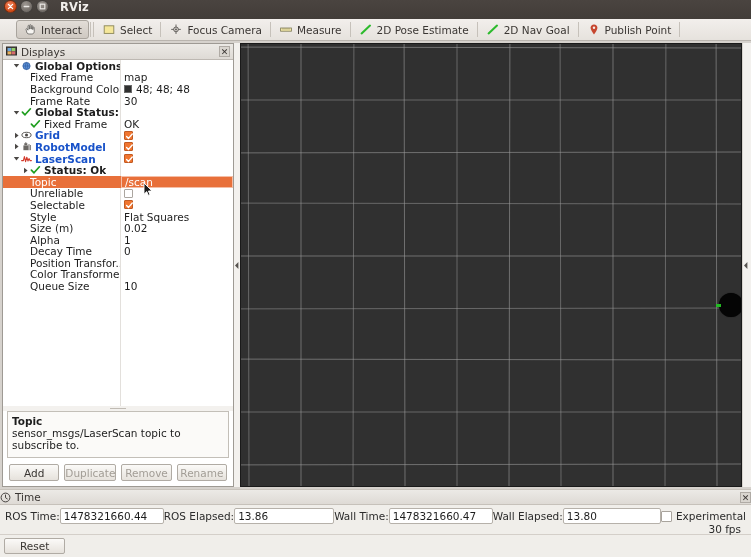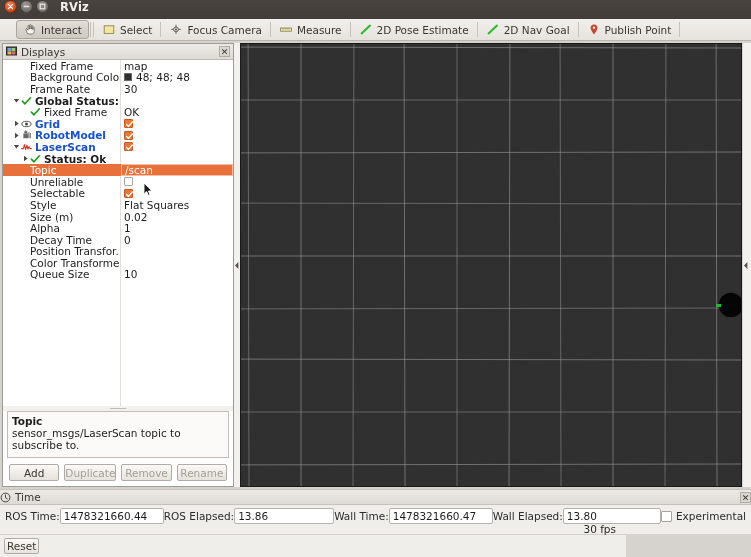--- a/index.html
+++ b/index.html
@@ -159,26 +159,26 @@
     height: 16px; background: #fff; border: 1px solid #b6b1aa; border-radius: 2px;
     font-size: 10.5px; color: #1d1d1d; padding: 0 3px; display: flex; align-items: center;
   }
   .tf-ros { width: 104px; } .tf-el { width: 100px; }
   .tf-wall { width: 104px; } .tf-wel { width: 98px; }
   .expwrap { margin-left: auto; display: flex; align-items: center; gap: 4px; }
   .expbox { width: 11px; height: 11px; background: #fff; border: 1px solid #a9a49d; border-radius: 1px; }
 
   
   .statusbar {
-    position: absolute; left: 0; top: 534px; width: 626px; height: 23px;
+    position: absolute; left: 0; top: 534px; width: 751px; height: 23px;
     background: #f0eeea; border-top: 1px solid #d4cfc9;
   }
   .fps { position: absolute; right: 10px; top: -12px; font-size: 10.5px; color: #2b2b2b; }
   .resetbtn {
-    position: absolute; left: 4px; top: 3px; height: 16px; padding: 0 2px;
+    position: absolute; left: 4px; top: 3px; height: 16px; padding: 0 15px;
     font-size: 10.5px; color: #3a3633; cursor: default;
     background: linear-gradient(to bottom,#fbfaf8,#e6e2dc);
     border: 1px solid #b0aba4; border-radius: 2px;
     display: flex; align-items: center;
   }
   .cursor { position: absolute; left: 143px; top: 182px; width: 11px; height: 15px; }
 </style>
 </head>
 <body>
 
@@ -281,20 +281,36 @@
         <rect x="5.6" y="2" width="3.6" height="3" fill="#8fd06a"></rect>
         <rect x="1.6" y="5.4" width="3.6" height="3" fill="#e8b05a"></rect>
         <rect x="5.6" y="5.4" width="3.6" height="3" fill="#d86a6a"></rect>
       </svg>
       <span class="dock-title">Displays</span>
       <div class="dock-close">✕</div>
     </div>
 
     <div class="tree" id="tree">
       <div class="coldiv"></div>
+    <div class="row">
+          <div class="namecell">
+            <span class="twig"></span>
+            <svg class="arrow" viewBox="0 0 9 9">
+              <path d="M1.8 3 L7.2 3 L4.5 6.6 Z" fill="#4a4744"></path>
+            </svg>
+            <svg class="itemicon" viewBox="0 0 11 10">
+              <circle cx="5.5" cy="5" r="3.6" fill="#5b8fd6" stroke="#2f5c9e" stroke-width=".8"></circle>
+              <path d="M1.9 5 H9.1 M5.5 1.4 C7 3 7 7 5.5 8.6 C4 7 4 3 5.5 1.4" stroke="#2f5c9e" stroke-width=".6" fill="none"></path>
+            </svg>
+            <span class="lbl bold">Global Options</span>
+          </div>
+          <div class="valcell">
+            <span></span>
+          </div>
+        </div>
         <div class="row">
           <div class="namecell">
             <span class="twig"></span>
             <span class="twig"></span>
             <span class="twig"></span>
             <span class="lbl">Fixed Frame</span>
           </div>
           <div class="valcell">
             <span>map</span>
           </div>

